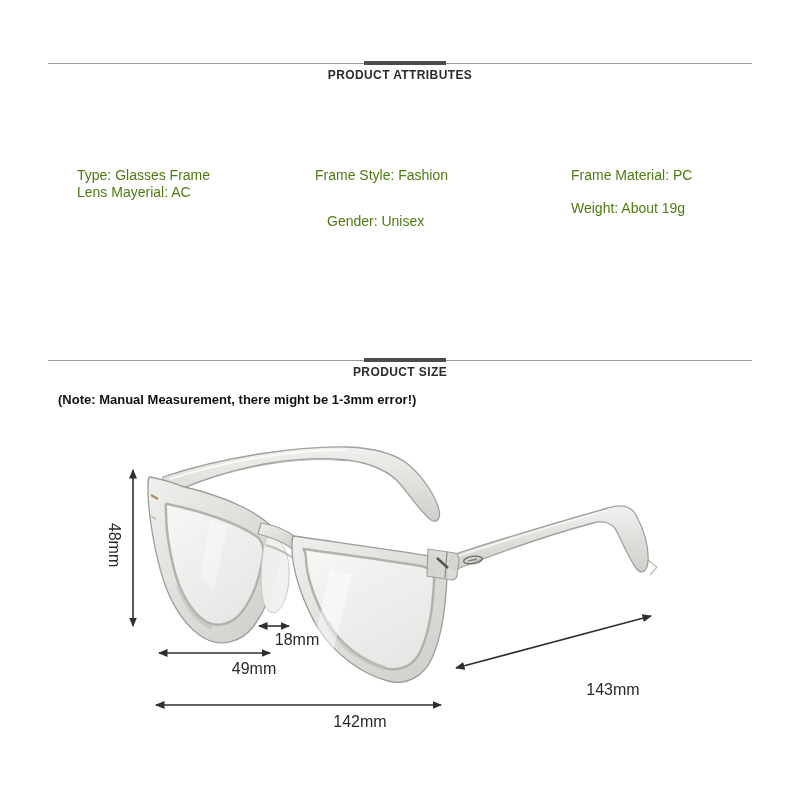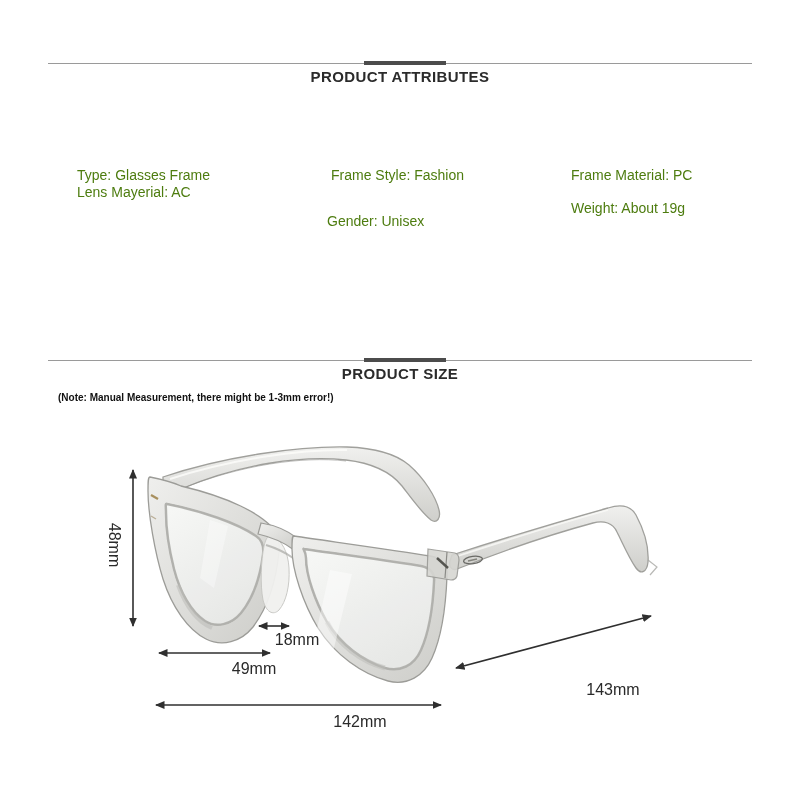--- a/index.html
+++ b/index.html
@@ -5,45 +5,45 @@
   html,body{margin:0;padding:0;background:#ffffff;}
   .canvas{
     position:relative;width:800px;height:800px;background:#ffffff;overflow:hidden;
     font-family:"Liberation Sans", sans-serif;color:#1c1c1c;
   }
   
   .divider{position:absolute;left:48px;width:704px;height:1px;background:#9a9a9a;}
   .divider .thick{position:absolute;left:316px;top:-2px;width:82px;height:4px;background:#4c4c4c;display:block;}
   .section-heading{
     position:absolute;left:0;width:800px;text-align:center;
-    font-size:15px;font-weight:bold;letter-spacing:.4px;color:#2b2b2b;
+    font-size:12px;font-weight:bold;letter-spacing:.4px;color:#2b2b2b;
   }
   
   .attr-cell{position:absolute;font-size:14px;color:#4d7c0f;white-space:nowrap;}
-  .note{position:absolute;left:58px;top:392px;font-size:10px;font-weight:bold;color:#111;white-space:nowrap;}
+  .note{position:absolute;left:58px;top:392px;font-size:13px;font-weight:bold;color:#111;white-space:nowrap;}
   
   .dim-label{
     position:absolute;font-size:16px;color:#2a2a2a;white-space:nowrap;
     transform:translate(-50%,-50%);
   }
   .dim-label.vertical{transform:translate(-50%,-50%) rotate(90deg);}
   svg.figure{position:absolute;left:0;top:0;}
 </style>
 </head>
 <body>
 
 <div class="canvas">
 
   <div class="divider" style="top:63px;">
       <span class="thick"></span>
     </div>
   <div class="section-heading" style="top:68px;">PRODUCT ATTRIBUTES</div>
 
   <div class="attr-cell" style="left:77px;top:167px;">Type: Glasses Frame</div>
-  <div class="attr-cell" style="left:331px;top:167px;">Frame Style: Fashion</div>
+  <div class="attr-cell" style="left:315px;top:167px;">Frame Style: Fashion</div>
   <div class="attr-cell" style="left:571px;top:167px;">Frame Material: PC</div>
   <div class="attr-cell" style="left:77px;top:184px;">Lens Mayerial: AC</div>
   <div class="attr-cell" style="left:327px;top:213px;">Gender: Unisex</div>
   <div class="attr-cell" style="left:571px;top:200px;">Weight: About 19g</div>
 
   <div class="divider" style="top:360px;">
       <span class="thick"></span>
     </div>
   <div class="section-heading" style="top:365px;">PRODUCT SIZE</div>
   <div class="note">(Note: Manual Measurement, there might be 1-3mm error!)</div>

